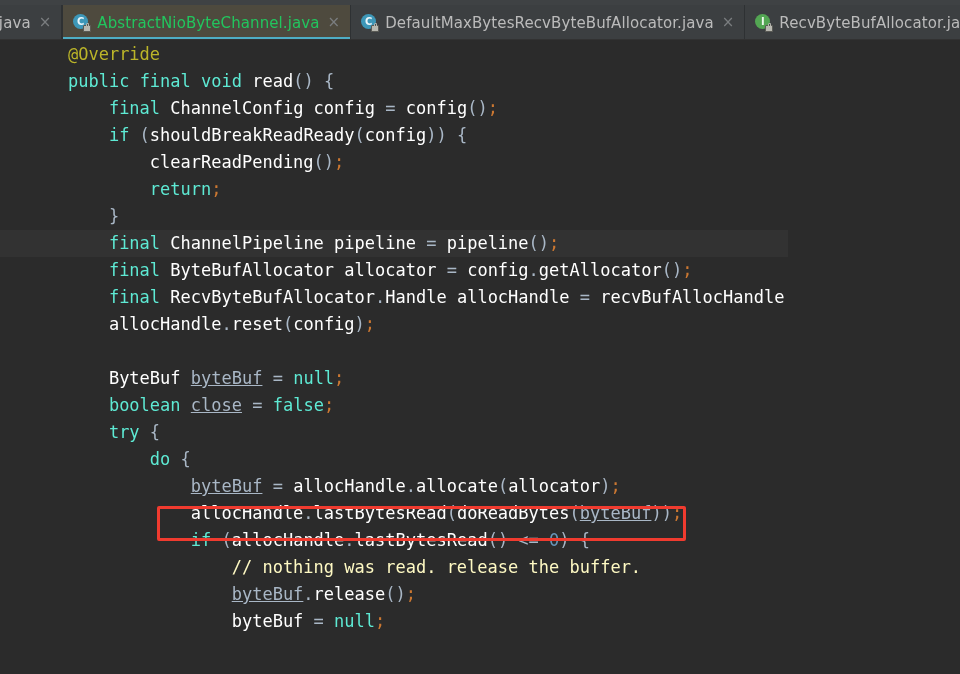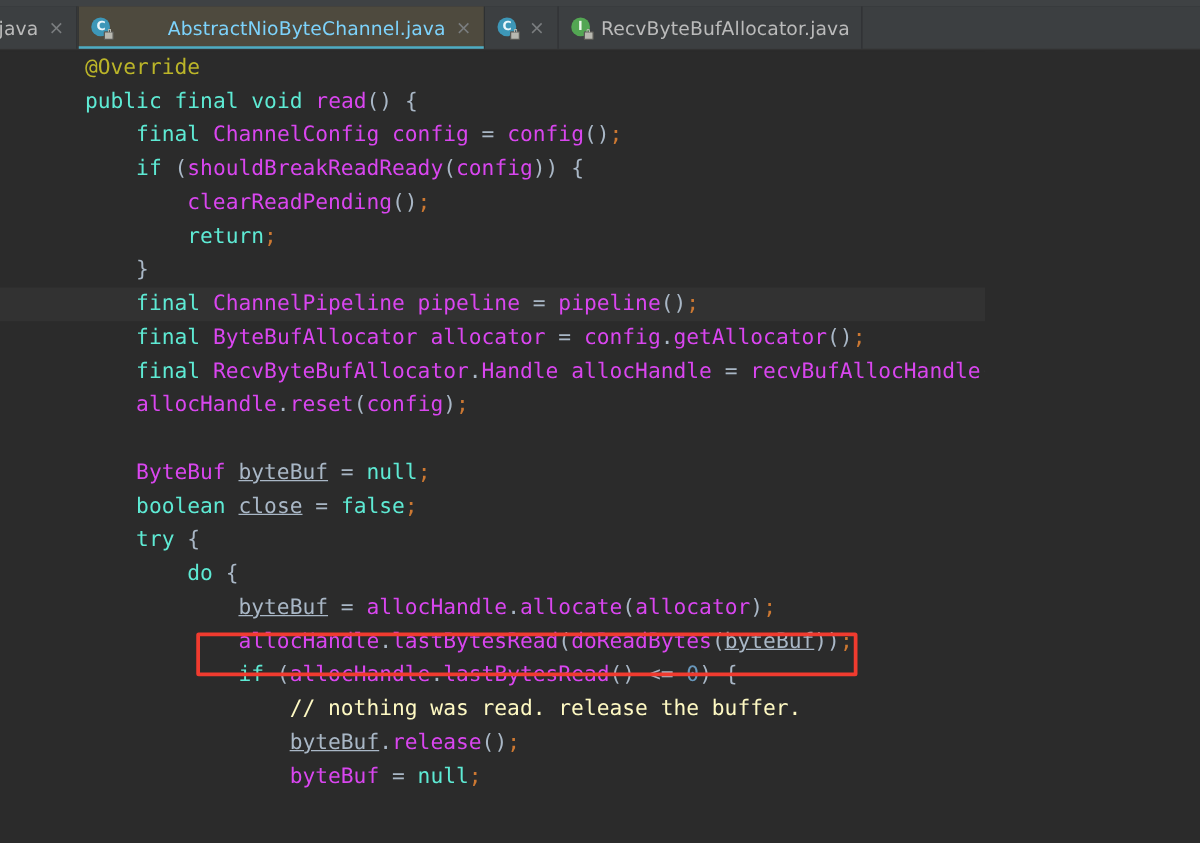--- a/index.html
+++ b/index.html
@@ -76,21 +76,21 @@
     height: 3px;
     background: #4eadc4;
   }
 
   .tab-label {
     font-family: "DejaVu Sans", sans-serif;
     font-size: 15px;
     color: #bbbbbb;
     letter-spacing: 0.1px;
   }
-  .tab.active .tab-label { color: #7dd3fc; margin-left: 37px; }
+  .tab.active .tab-label { color: #22c55e; }
 
   .tab-close {
     font-family: "DejaVu Sans", sans-serif;
     font-size: 15px;
     line-height: 1;
     color: #7a7d7f;
     padding: 0 1px;
     cursor: pointer;
     user-select: none;
   }
@@ -173,21 +173,21 @@
     left: 0; right: 0; top: 0;
     height: 27px;
     background: #323232;
     z-index: 0;
   }
   .line > span { position: relative; z-index: 1; }
 
   
   .kw      { color: #5eead4; }          
   .anno    { color: #bbb529; }          
-  .ident   { color: #d946ef; }          
+  .ident   { color: #ffffff; }          
   .local   { color: #a9b7c6; text-decoration: underline; }  
   .cmt     { color: #fef9c3; }          
   .num     { color: #6897bb; }          
   .punc    { color: #a9b7c6; }
   .semi    { color: #cc7832; }
 
   
   .red-box {
     position: absolute;
     border: 3px solid #f03b2f;
@@ -215,20 +215,21 @@
           <span class="lock"></span>
         </span>
         <span class="tab-label">AbstractNioByteChannel.java</span>
         <span class="tab-close">×</span>
       </div>
       <div class="tab">
         <span class="ficon class">
           <span class="disc">C</span>
           <span class="lock"></span>
         </span>
+        <span class="tab-label">DefaultMaxBytesRecvByteBufAllocator.java</span>
         <span class="tab-close">×</span>
       </div>
       <div class="tab">
         <span class="ficon iface">
           <span class="disc">I</span>
           <span class="lock"></span>
         </span>
         <span class="tab-label">RecvByteBufAllocator.java</span>
       </div>
     </div>

